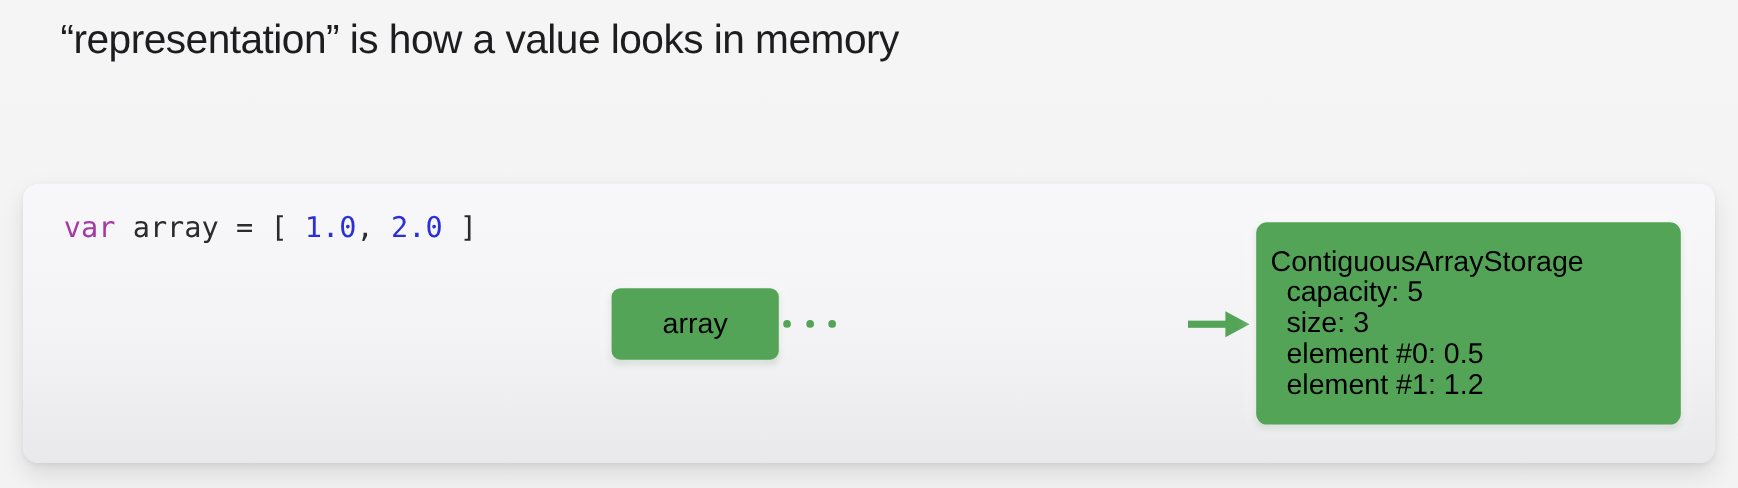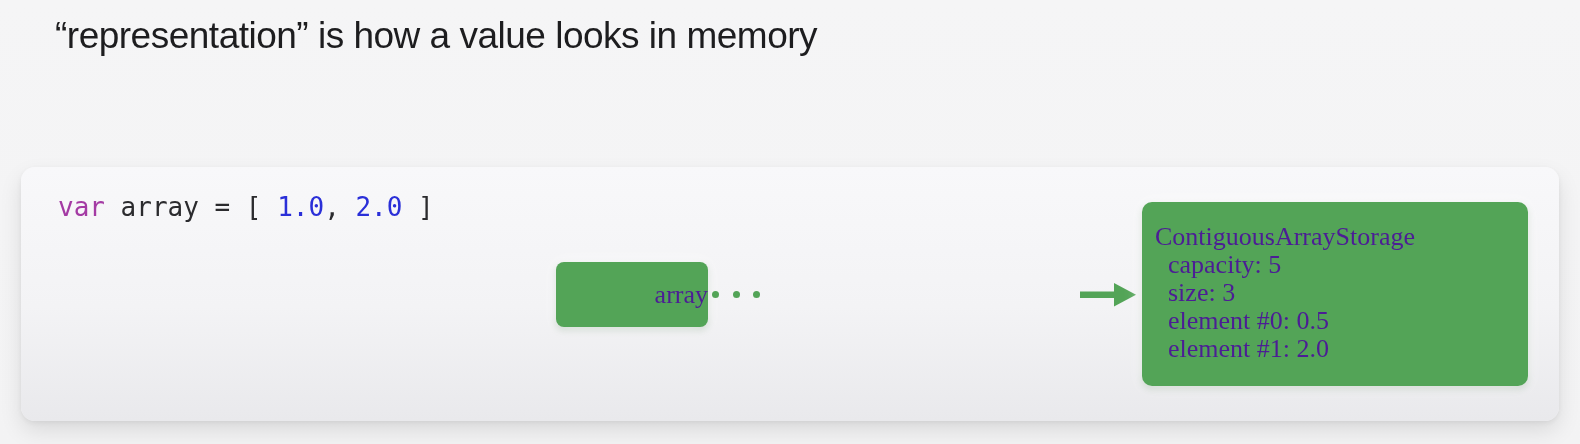--- a/index.html
+++ b/index.html
@@ -47,31 +47,31 @@
     font-weight: 500;
   }
   .tok { white-space: pre; }
   .tok-keyword { color: #a43ba4; }
   .tok-plain   { color: #2b2b2e; }
   .tok-number  { color: #2a2fd8; }
 
   .gbox {
     position: absolute;
     background: #53a457;
-    color: #4c1d95;
-    font-family: Liberation Serif, serif;
+    color: #000000;
+    font-family: Liberation Sans, sans-serif;
     box-shadow: 0 0 16px rgba(255,255,255,0.85), 0 3px 7px rgba(40,90,40,0.25);
   }
   .cell-box {
     width: 152px;
     height: 65px;
     border-radius: 8px;
     display: flex;
     align-items: center;
-    justify-content: flex-end;
+    justify-content: center;
     font-size: 26px;
   }
   .box-array { left: 556px; top: 262px; }
   .box-ref   { left: 763px; top: 262px; width: 316px; }
   .dots {
     position: absolute;
     left: 712px;
     top: 290px;
     width: 48px;
     height: 8px;
@@ -129,16 +129,16 @@
   <svg class="arrow" viewBox="0 0 58 27">
     <rect x="0" y="10.5" width="38" height="6.5" fill="#53a457"></rect>
     <polygon points="34,2 56,13.7 34,25.5" fill="#53a457"></polygon>
   </svg>
 
   <div class="gbox storage-box">
     <div class="storage-line">ContiguousArrayStorage</div>
     <div class="storage-line">  capacity: 5</div>
     <div class="storage-line">  size: 3</div>
     <div class="storage-line">  element #0: 0.5</div>
-    <div class="storage-line">  element #1: 2.0</div>
+    <div class="storage-line">  element #1: 1.2</div>
   </div>
 
 </div>
 
 </body></html>

